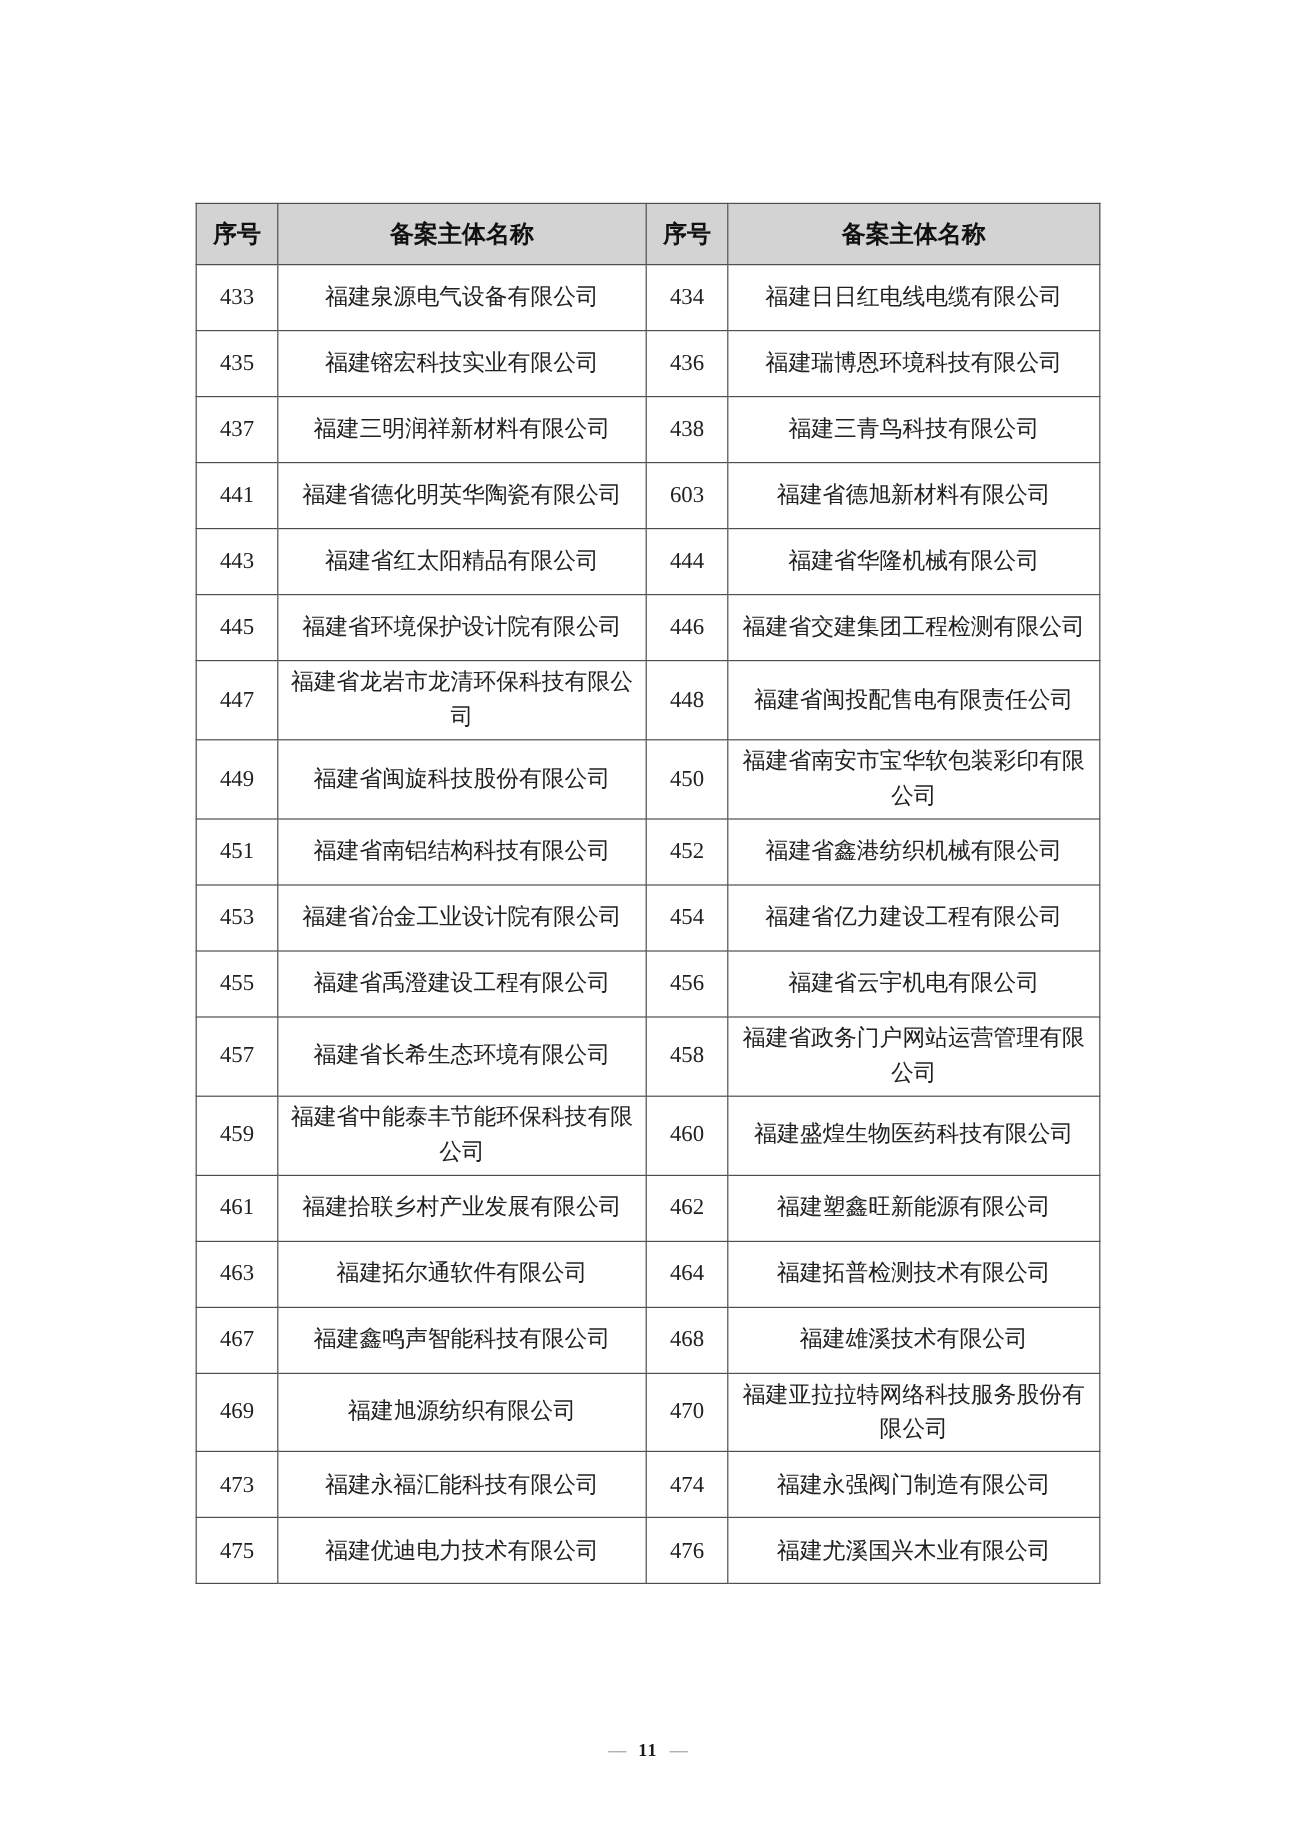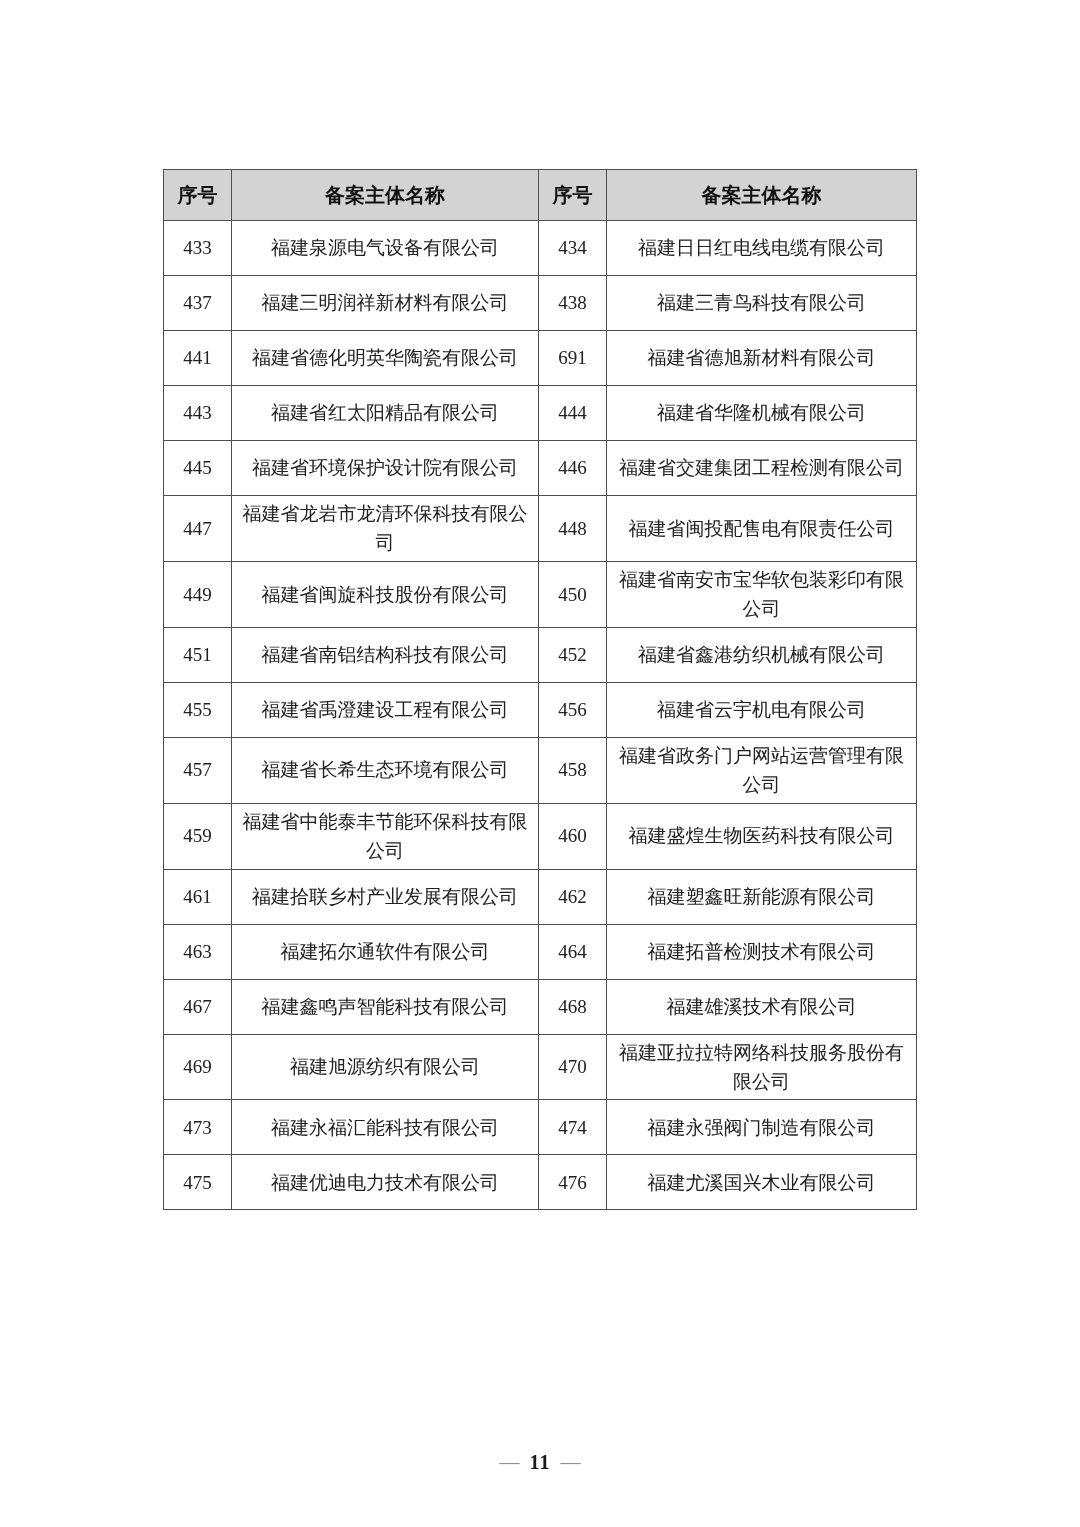--- a/index.html
+++ b/index.html
@@ -47,21 +47,21 @@
     padding: 3px 4px;
     color: #212121;
     word-break: break-all;
   }
   .footer {
     position: absolute;
     left: 0;
     top: 1413px;
     width: 100%;
     text-align: center;
-    font-size: 20px;
+    font-size: 15px;
     color: #1a1a1a;
   }
   .footer .dash {
     color: #8a8a8a;
     padding: 0 10px;
     font-weight: 400;
   }
   .footer .page-num {
     font-weight: 700;
     letter-spacing: 1px;
@@ -88,29 +88,35 @@
       </tr>
     </thead>
     <tbody id="table-body">
         <tr>
           <td>433</td>
           <td>福建泉源电气设备有限公司</td>
           <td>434</td>
           <td>福建日日红电线电缆有限公司</td>
         </tr>
         <tr>
+          <td>435</td>
+          <td>福建镕宏科技实业有限公司</td>
+          <td>436</td>
+          <td>福建瑞博恩环境科技有限公司</td>
+        </tr>
+        <tr>
           <td>437</td>
           <td>福建三明润祥新材料有限公司</td>
           <td>438</td>
           <td>福建三青鸟科技有限公司</td>
         </tr>
         <tr>
           <td>441</td>
           <td>福建省德化明英华陶瓷有限公司</td>
-          <td>691</td>
+          <td>603</td>
           <td>福建省德旭新材料有限公司</td>
         </tr>
         <tr>
           <td>443</td>
           <td>福建省红太阳精品有限公司</td>
           <td>444</td>
           <td>福建省华隆机械有限公司</td>
         </tr>
         <tr>
           <td>445</td>
@@ -130,20 +136,26 @@
           <td>450</td>
           <td>福建省南安市宝华软包装彩印有限公司</td>
         </tr>
         <tr>
           <td>451</td>
           <td>福建省南铝结构科技有限公司</td>
           <td>452</td>
           <td>福建省鑫港纺织机械有限公司</td>
         </tr>
         <tr>
+          <td>453</td>
+          <td>福建省冶金工业设计院有限公司</td>
+          <td>454</td>
+          <td>福建省亿力建设工程有限公司</td>
+        </tr>
+        <tr>
           <td>455</td>
           <td>福建省禹澄建设工程有限公司</td>
           <td>456</td>
           <td>福建省云宇机电有限公司</td>
         </tr>
         <tr>
           <td>457</td>
           <td>福建省长希生态环境有限公司</td>
           <td>458</td>
           <td>福建省政务门户网站运营管理有限公司</td>

